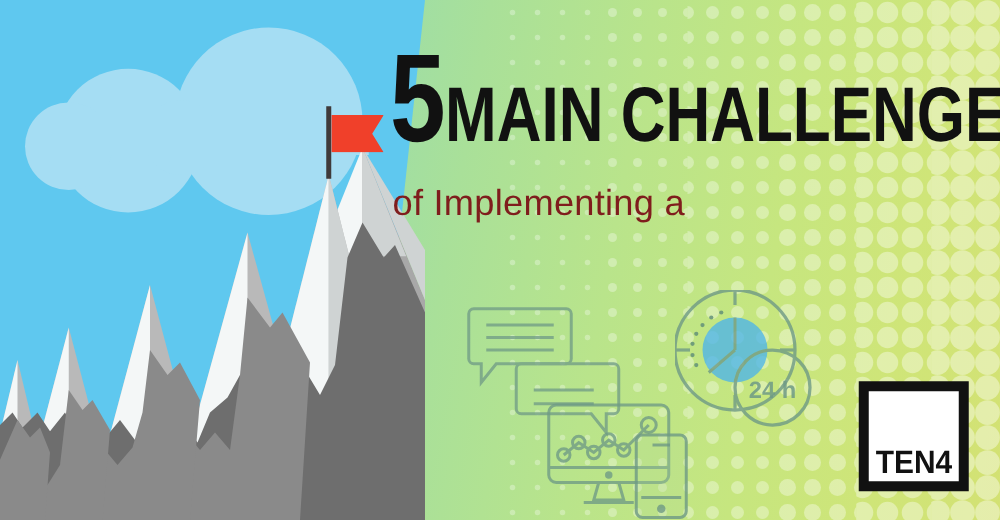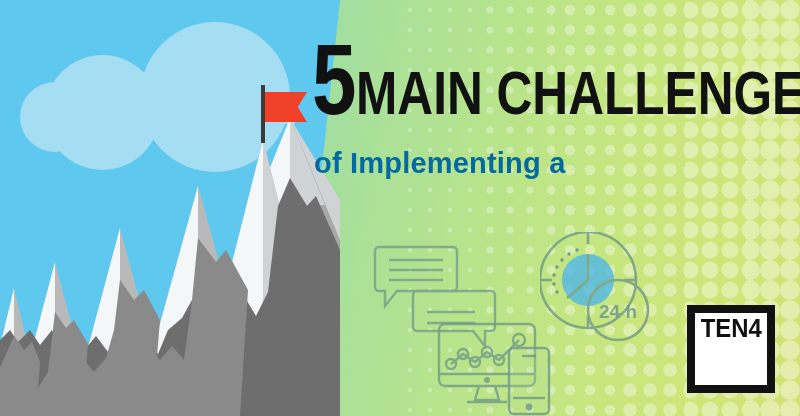--- a/index.html
+++ b/index.html
@@ -66,35 +66,35 @@
   }
   .hl-words{
     font-family:"Liberation Sans", sans-serif;
     font-size:62px;line-height:.82;font-weight:700;
     letter-spacing:0px;
     transform:scaleX(.80);transform-origin:left bottom;
     margin-left:-10px;
   }
   .subtitle{
     position:absolute;left:314px;top:143px;
-    color:#0369a1;
-    font-size:29px;line-height:1.42;font-weight:700;
+    color:#7f1d1d;
+    font-size:29px;line-height:1.42;font-weight:400;
     letter-spacing:.2px;
   }
   
   .icons svg{position:absolute;}
   
   .logo{
     position:absolute;left:687px;top:305px;width:88px;height:88px;
     background:#111;
     display:flex;align-items:center;justify-content:center;
   }
   .logo-inner{
     width:72px;height:72px;background:#fff;
-    display:flex;align-items:flex-start;justify-content:center;
+    display:flex;align-items:flex-end;justify-content:center;
   }
   .logo-text{
     font-size:26px;font-weight:700;color:#111;letter-spacing:0px;
     transform:scaleX(.92);
     font-family:"Liberation Sans", sans-serif;
   }
 </style>
 </head>
 <body>
 

